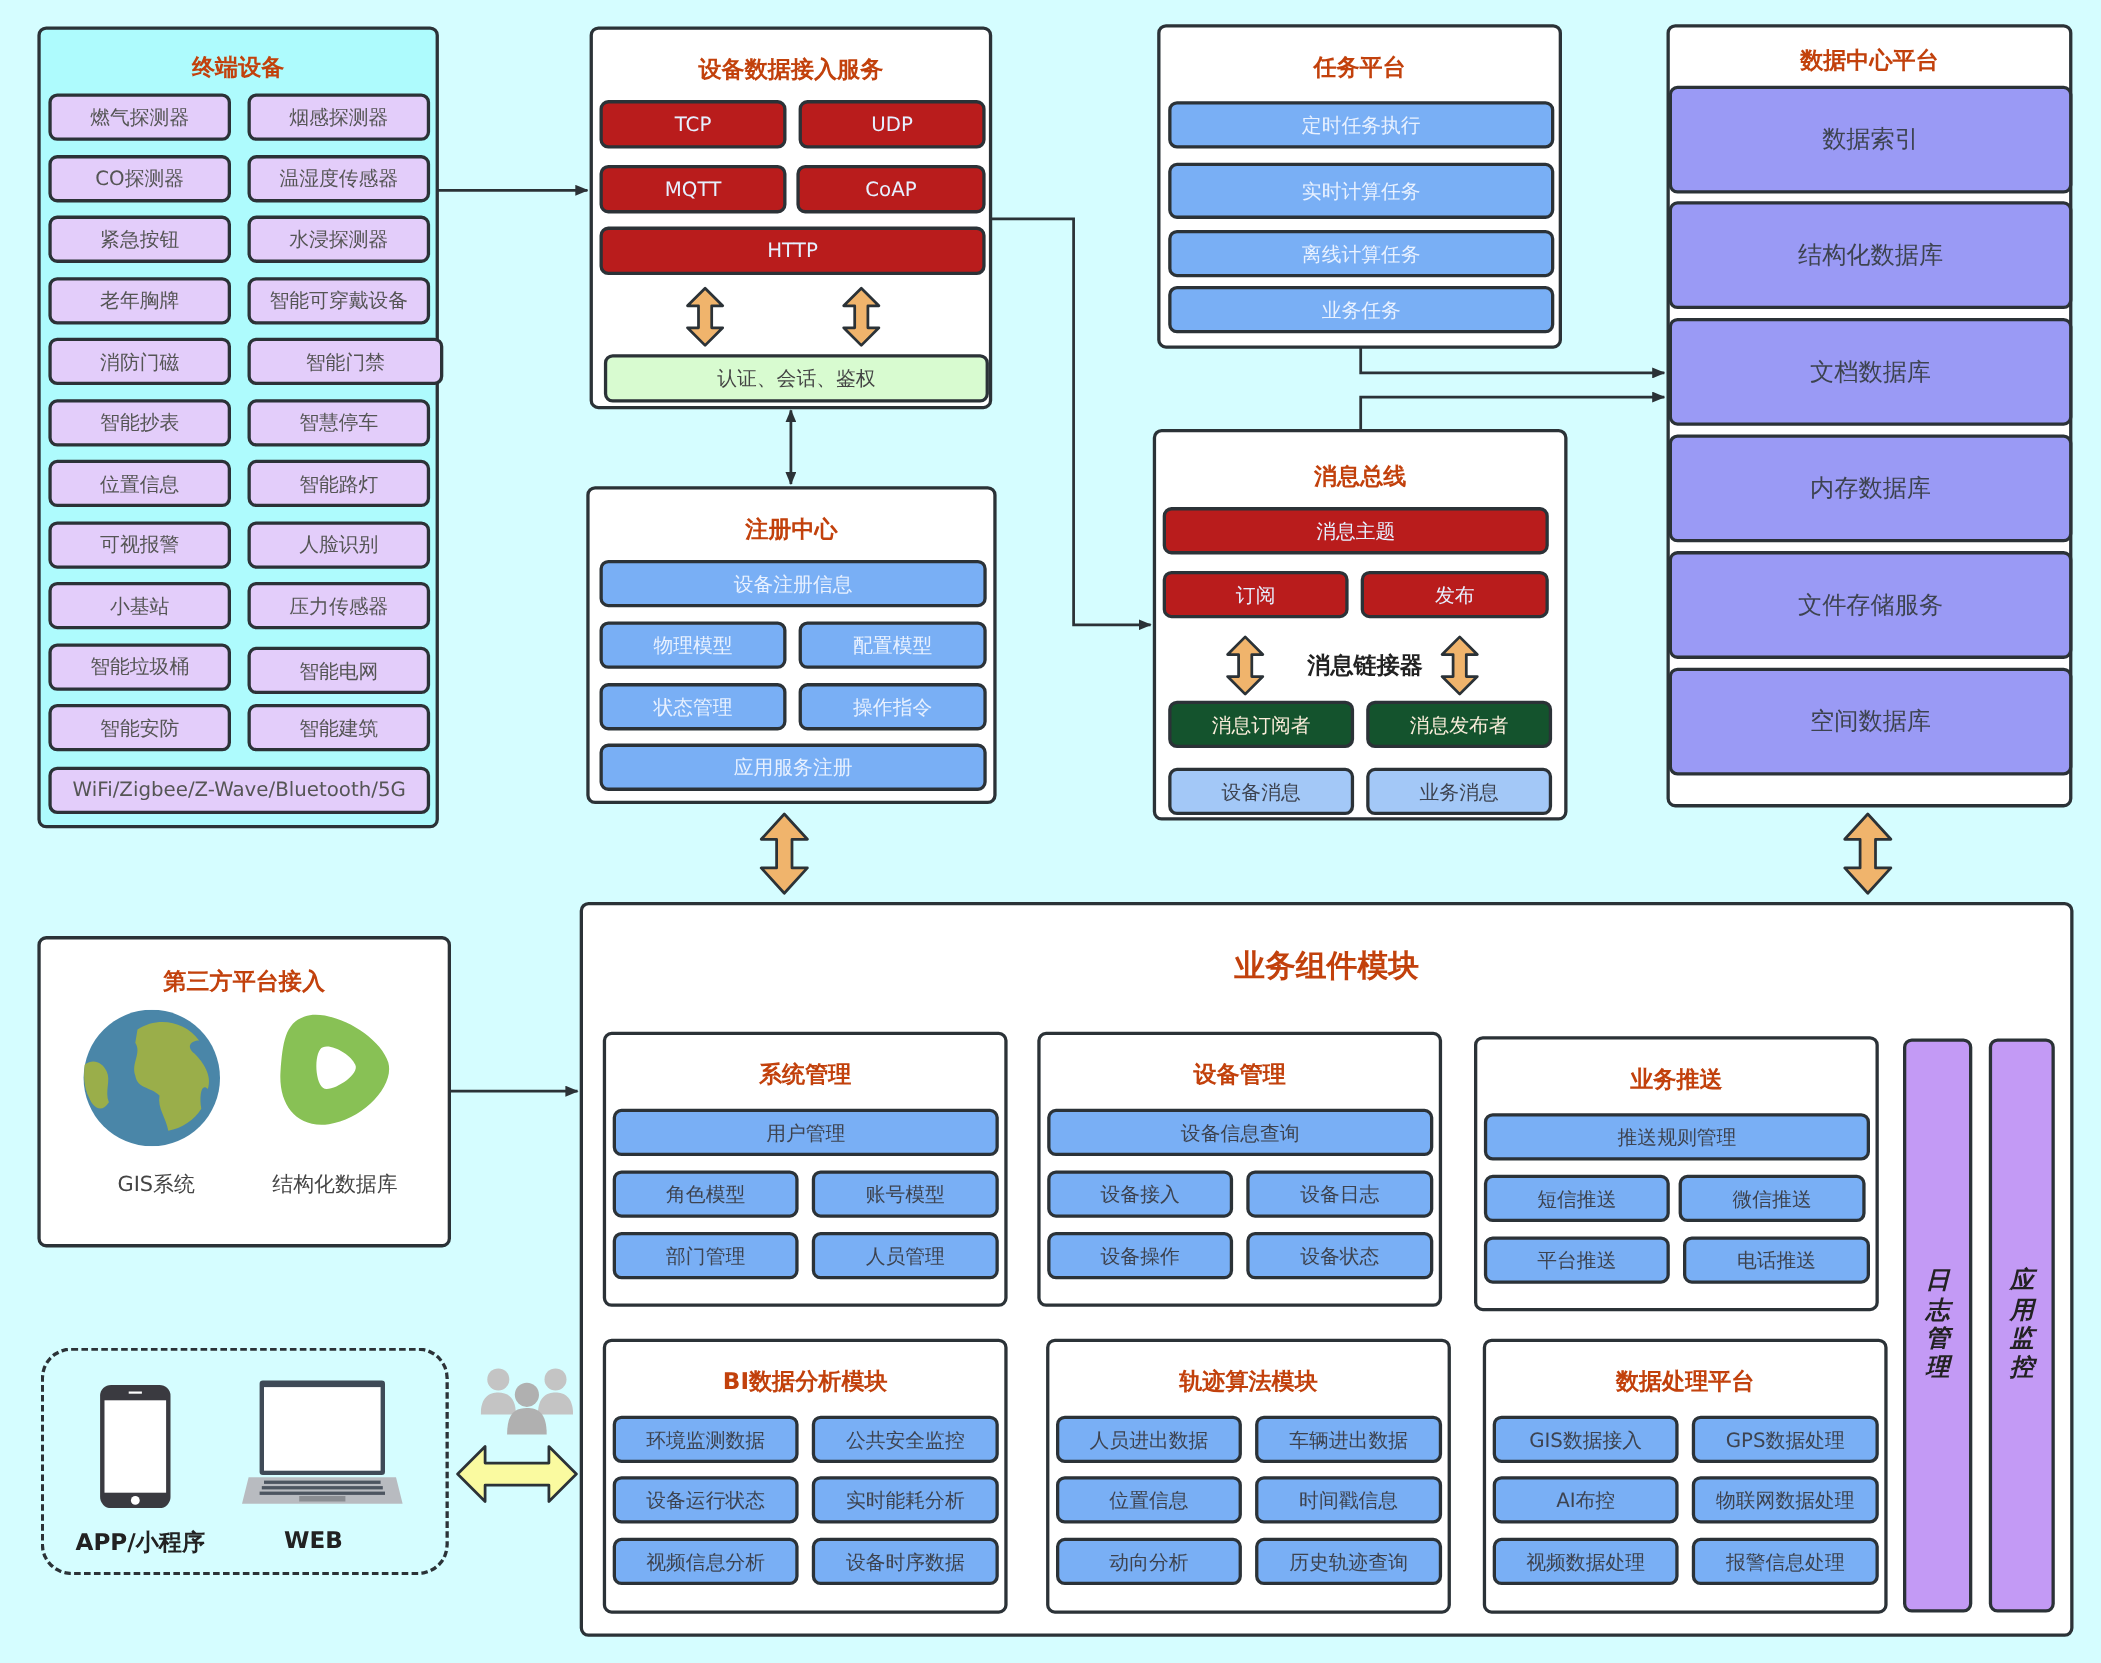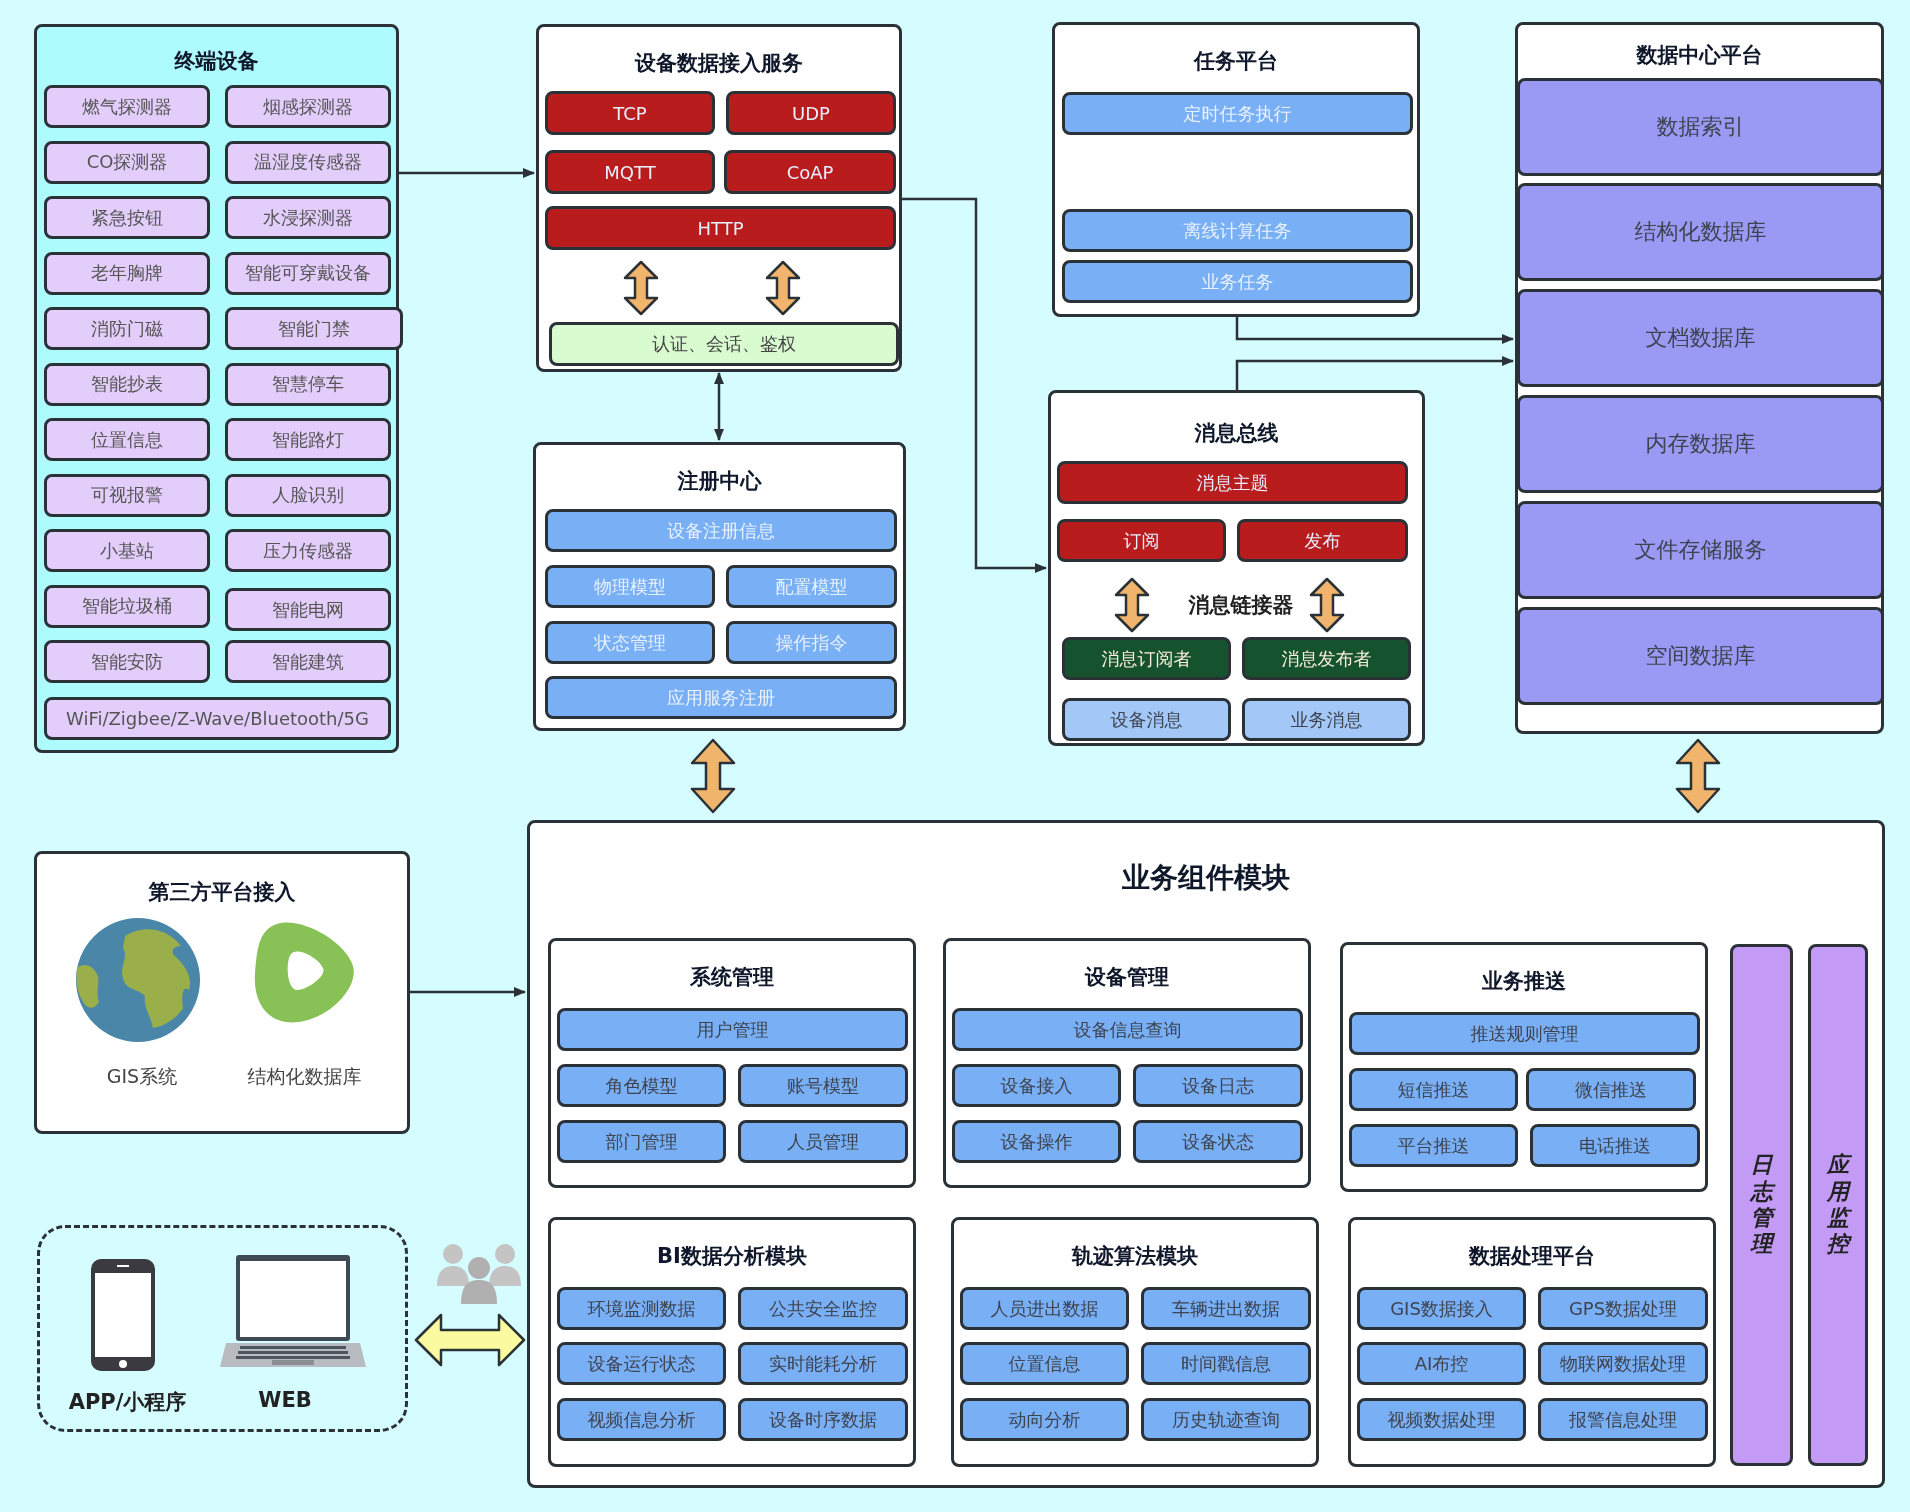--- a/index.html
+++ b/index.html
@@ -1,21 +1,21 @@
 <!DOCTYPE html>
 <html><head>
 <meta charset="utf-8">
 <style>
   * { box-sizing: border-box; margin: 0; padding: 0; }
   html, body { width: 1910px; height: 1512px; background: #d5fdff; overflow: hidden; }
   body { position: relative; font-family: "DejaVu Sans", "Liberation Sans", sans-serif; color: #333; }
   .abs { position: absolute; }
   .panel { position: absolute; background: #fff; border: 3px solid #2b3237; border-radius: 8px; }
   .panel.cyan { background: #aefbfd; }
-  .ptitle { position: absolute; left: 0; right: 0; text-align: center; font-weight: bold; font-size: 21px; color: #0f172a; }
+  .ptitle { position: absolute; left: 0; right: 0; text-align: center; font-weight: bold; font-size: 21px; color: #c2410c; }
   .chip { position: absolute; border: 3px solid #2b3237; border-radius: 8px; display: flex; align-items: center; justify-content: center; font-size: 18px; white-space: nowrap; }
   .c-lav { background: #e3cdfa; color: #555; }
   .c-blue { background: #b91c1c; color: #e6f0ff; }
   .c-lblue { background: #79aff5; color: #e8f1ff; }
   .c-lblue-d { background: #79aff5; color: #3d4350; }
   .c-pale { background: #a3c8f7; color: #3d4350; }
   .c-green { background: #d8fbd0; color: #444; }
   .c-orange { background: #14532d; color: #fbeedb; }
   .c-purple { background: #9a9af5; color: #3d4350; font-size: 22px; }
   .c-violet { background: #c39af5; color: #222; font-weight: bold; font-size: 22px; line-height: 1.2; text-align: center; }
@@ -102,20 +102,21 @@
 <svg class="abs" style="left:689px;top:737px;" width="48" height="78">
     <path d="M24,3 L45,26 L31,26 L31,52 L45,52 L24,75 L3,52 L17,52 L17,26 L3,26 Z" fill="#f0b46c" stroke="#2b3237" stroke-width="2.5" stroke-linejoin="round"></path>
   </svg>
 <svg class="abs" style="left:1674px;top:737px;" width="48" height="78">
     <path d="M24,3 L45,26 L31,26 L31,52 L45,52 L24,75 L3,52 L17,52 L17,26 L3,26 Z" fill="#f0b46c" stroke="#2b3237" stroke-width="2.5" stroke-linejoin="round"></path>
   </svg>
 
 <div class="panel" style="left:1052px;top:22px;width:368px;height:295px;">
   <div class="ptitle" style="top:22px;">任务平台</div>
   <div class="chip c-lblue" style="left:7px;top:67px;width:351px;height:43px;">定时任务执行</div>
+  <div class="chip c-lblue" style="left:7px;top:123px;width:351px;height:51px;">实时计算任务</div>
   <div class="chip c-lblue" style="left:7px;top:184px;width:351px;height:43px;">离线计算任务</div>
   <div class="chip c-lblue" style="left:7px;top:235px;width:351px;height:43px;">业务任务</div>
 </div>
 
 <div class="panel" style="left:1048px;top:390px;width:377px;height:356px;">
   <div class="ptitle" style="top:26px;">消息总线</div>
   <div class="chip c-blue" style="left:6px;top:68px;width:351px;height:43px;">消息主题</div>
   <div class="chip c-blue" style="left:6px;top:126px;width:169px;height:43px;">订阅</div>
   <div class="chip c-blue" style="left:186px;top:126px;width:171px;height:43px;">发布</div>
   <svg class="abs" style="left:62px;top:184px;" width="38" height="56">

